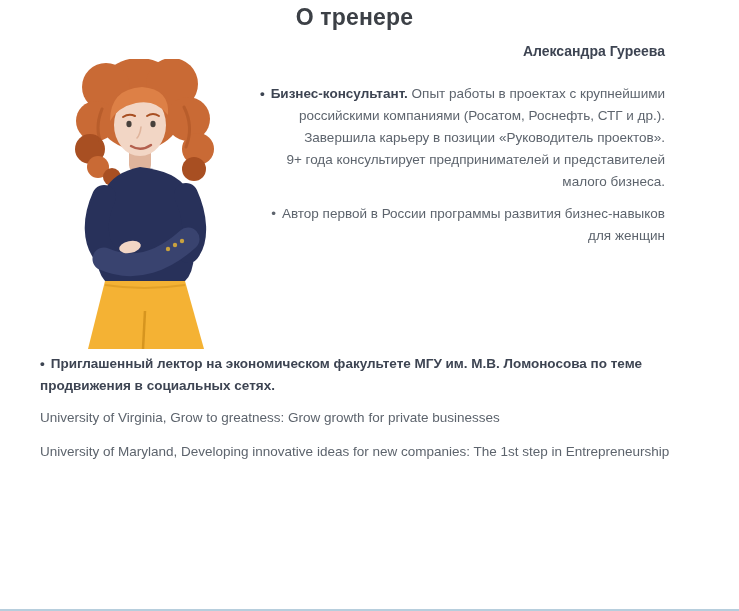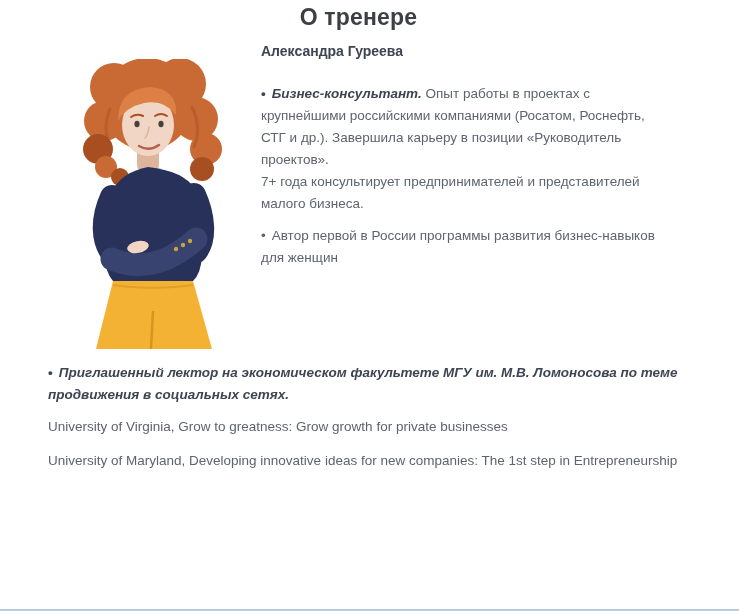--- a/index.html
+++ b/index.html
@@ -4,53 +4,52 @@
 <style>
   * { box-sizing: border-box; }
   html, body { margin: 0; padding: 0; background: #ffffff; }
   .page {
     position: relative;
     width: 739px;
     height: 611px;
     overflow: hidden;
     background: #fff;
     font-family: "Liberation Sans", "DejaVu Sans", sans-serif;
-    padding-left: 8px;
   }
   .content { padding: 4px 40px 0 40px; }
   .page-title {
     margin: 0 0 12px 0;
     padding-right: 30px;
     text-align: center;
     font-size: 23px;
     font-weight: bold;
     color: var(--title);
     letter-spacing: 0.2px;
   }
   .row { display: flex; align-items: flex-start; }
   .photo-col { width: 213px; flex: none; }
   .photo { display: block; margin: 16px 0 0 4px; }
-  .text-col { flex: 1; max-width: 412px; }
+  .text-col { flex: 1; max-width: 412px; text-align: right; }
   .trainer-name {
     margin: 0 0 24px 0;
     font-size: 14px;
     font-weight: bold;
     color: var(--dark);
   }
   p {
     margin: 0 0 10px 0;
     font-size: 13.5px;
     line-height: 22px;
     color: var(--text);
   }
-  .b { font-weight: bold; color: var(--dark); font-style: italic; }
+  .b { font-weight: bold; color: var(--dark); }
   .bullet { display: inline-block; margin-right: 6px; }
   .bullet.gray { color: var(--text); }
   .bullet.dark { color: var(--dark); font-weight: bold; }
-  .wide-item { max-width: 645px; margin-top: 13px; }
+  .wide-item { max-width: 645px; margin-top: 4px; }
   .edu-block p { margin-bottom: 12px; }
   .bottom-divider {
     position: absolute;
     left: 0; right: 0; bottom: 0;
     height: 2px;
     background: var(--divider);
   }
 </style>
 </head>
 <body>
@@ -113,21 +112,21 @@
 
           <path d="M 61,222 L 141,222 L 160,290 L 44,290 Z" style="fill:var(--skirt)"></path>
           <path d="M 101,252 L 99,290" style="stroke:var(--skirt_shadow); stroke-width:2.5; fill:none"></path>
           <path d="M 61,226 Q 100,232 141,226" style="stroke:var(--skirt_shadow); stroke-width:2; fill:none; opacity:0.6"></path>
         </svg>
       </div>
 
       <div class="text-col">
         <h3 class="trainer-name">Александра Гуреева</h3>
 
-        <p><span class="bullet dark">•</span><span class="b">Бизнес-консультант.</span> <span>Опыт работы в проектах с крупнейшими российскими компаниями (Росатом, Роснефть, СТГ и др.). Завершила карьеру в позиции «Руководитель проектов».</span><br><span>7+ года консультирует предпринимателей и представителей малого бизнеса.</span></p>
+        <p><span class="bullet dark">•</span><span class="b">Бизнес-консультант.</span> <span>Опыт работы в проектах с крупнейшими российскими компаниями (Росатом, Роснефть, СТГ и др.). Завершила карьеру в позиции «Руководитель проектов».</span><br><span>9+ года консультирует предпринимателей и представителей малого бизнеса.</span></p>
 
 
         <p><span class="bullet gray">•</span><span>Автор первой в России программы развития бизнес-навыков для женщин</span></p>
 
       </div>
     </div>
 
     <p class="wide-item"><span class="bullet dark">•</span><span class="b">Приглашенный лектор на экономическом факультете МГУ им. М.В. Ломоносова по теме продвижения в социальных сетях.</span></p>
 
 

